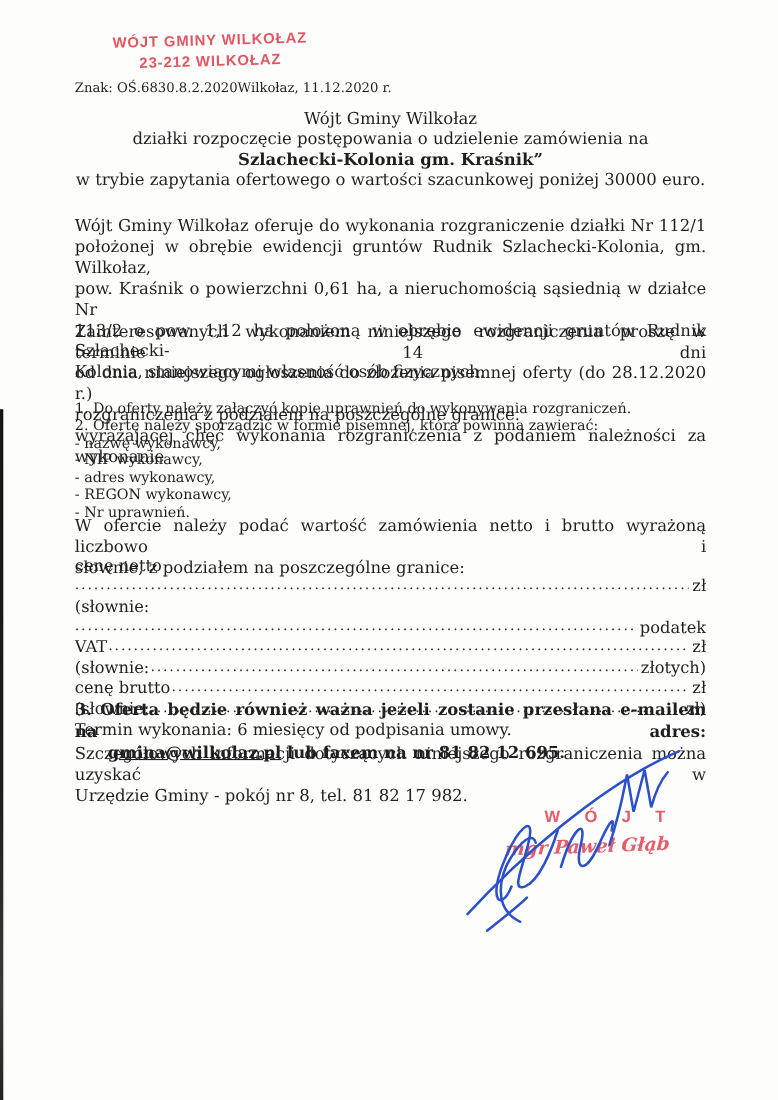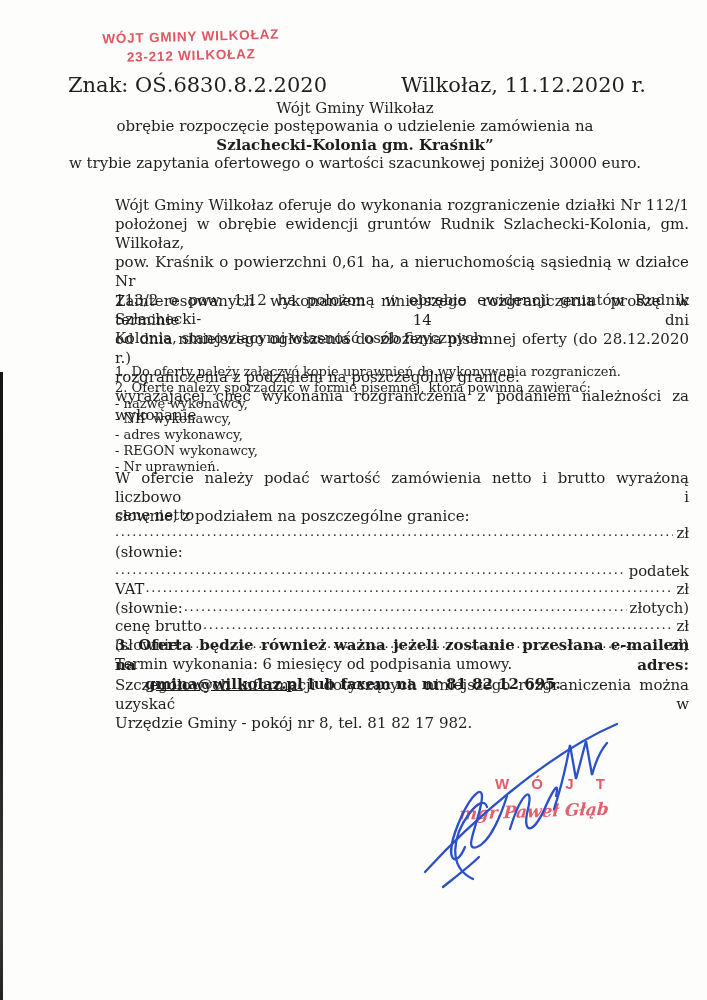--- a/index.html
+++ b/index.html
@@ -23,47 +23,47 @@
   .stamp-top{
     position:absolute;left:96px;top:27px;width:190px;
     text-align:center;
     font-family:"Liberation Sans","DejaVu Sans",sans-serif;
     font-size:13.5px;font-weight:600;letter-spacing:0.8px;
     color:#e05763;line-height:19px;
     transform:rotate(-1.6deg);
   }
   .ref-row{
     position:absolute;left:68px;top:73px;width:578px;
-    display:flex;justify-content:space-between;
-    font-size:21px;
+    display:flex;
+    font-size:12px;
   }
   .heading{
     position:absolute;left:40px;top:99px;width:630px;
     text-align:center;line-height:18.4px;font-size:15px;
   }
   .heading .b{font-weight:bold;}
-  .block{position:absolute;left:68px;width:574px;margin-left:47px;}
+  .block{position:absolute;left:68px;width:574px;}
   .para{line-height:19px;}
   .stretch{text-align:justify;text-align-last:justify;}
   .tline{white-space:normal;}
   .list-block{line-height:15.8px;font-size:13px;}
   .prices{font-size:14.8px;}
   .prow{display:flex;align-items:center;height:18.6px;overflow:hidden;}
   .dotfill{
     flex:1;overflow:hidden;white-space:nowrap;
     letter-spacing:1.6px;font-size:13px;color:#2a2a2a;
     transform:translateY(-1px);
   }
   .psuf{padding-left:3px;}
   .ppre{padding-right:1px;}
   .item3{font-weight:bold;line-height:19.5px;}
   .i3l2{padding-left:30px;}
   .email{text-decoration:underline;}
   .closing{line-height:19px;}
-  .sig{position:absolute;left:413px;top:717px;width:220px;height:175px;}
+  .sig{position:absolute;left:413px;top:676px;width:220px;height:175px;}
   .sig-stamp-title{
     position:absolute;left:82px;top:58px;
     color:rgba(224,72,88,0.9);font-weight:bold;font-size:15px;
     letter-spacing:9px;font-family:"Liberation Sans","DejaVu Sans",sans-serif;
   }
   .sig-stamp-name{
     position:absolute;left:46px;top:84px;width:160px;
     color:rgba(224,72,88,0.88);font-weight:bold;font-size:17px;
     font-style:italic;transform:rotate(-2deg) skewX(-6deg);
     font-family:"DejaVu Serif",serif;white-space:nowrap;
@@ -82,21 +82,21 @@
     <div>23-212 WILKOŁAZ</div>
   </div>
 
   <div class="ref-row">
     <span>Znak:  OŚ.6830.8.2.2020</span>
     <span>Wilkołaz, 11.12.2020 r.</span>
   </div>
 
   <div class="heading">
     <div>Wójt Gminy Wilkołaz</div>
-    <div>obrębie rozpoczęcie postępowania o udzielenie zamówienia na</div>
+    <div>działki rozpoczęcie postępowania o udzielenie zamówienia na</div>
     <div class="b">Szlachecki-Kolonia gm. Kraśnik”</div>
     <div>w trybie zapytania ofertowego o wartości  szacunkowej poniżej 30000 euro.</div>
   </div>
 
   <div class="block para" style="top:196px">
       <div class="tline stretch">Wójt Gminy Wilkołaz oferuje do wykonania rozgraniczenie działki Nr 112/1</div>
       <div class="tline stretch">położonej w obrębie ewidencji gruntów Rudnik Szlachecki-Kolonia, gm. Wilkołaz,</div>
       <div class="tline stretch">pow. Kraśnik o powierzchni 0,61 ha, a nieruchomością sąsiednią w działce Nr</div>
       <div class="tline stretch">113/2 o pow. 1,12 ha położoną w obrębie ewidencji gruntów Rudnik Szlachecki-</div>
       <div class="tline">Kolonia,  stanowiącymi własność osób fizycznych.</div>

